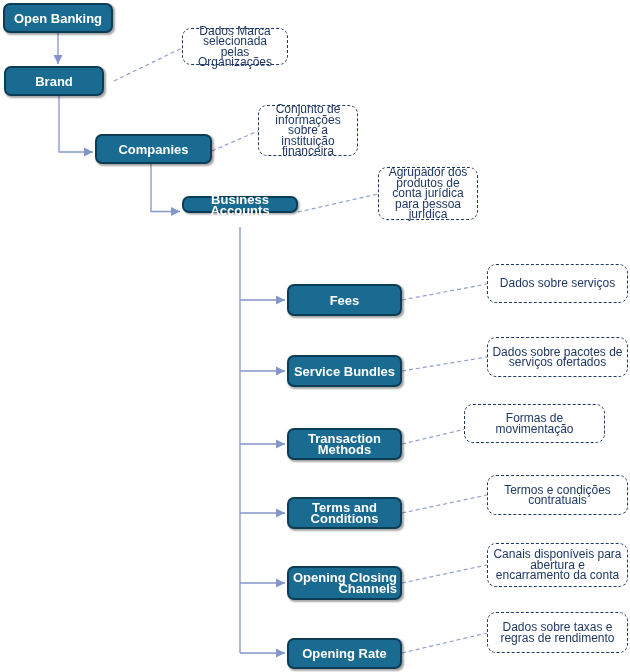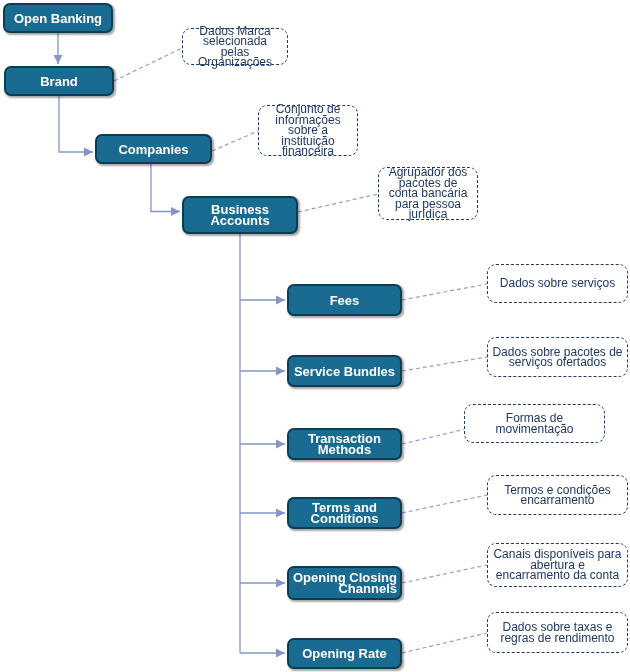--- a/index.html
+++ b/index.html
@@ -79,33 +79,33 @@
     <path d="M298 212 L378 194" fill="none" stroke="#8fa0cc" stroke-width="1.2" stroke-dasharray="4 3"></path>
     <path d="M402 300 L487 284" fill="none" stroke="#8fa0cc" stroke-width="1.2" stroke-dasharray="4 3"></path>
     <path d="M402 371 L487 357" fill="none" stroke="#8fa0cc" stroke-width="1.2" stroke-dasharray="4 3"></path>
     <path d="M402 444 L487 424" fill="none" stroke="#8fa0cc" stroke-width="1.2" stroke-dasharray="4 3"></path>
     <path d="M402 513 L487 495" fill="none" stroke="#8fa0cc" stroke-width="1.2" stroke-dasharray="4 3"></path>
     <path d="M402 583 L487 565" fill="none" stroke="#8fa0cc" stroke-width="1.2" stroke-dasharray="4 3"></path>
     <path d="M402 653 L487 633" fill="none" stroke="#8fa0cc" stroke-width="1.2" stroke-dasharray="4 3"></path>
   </svg>
 
   <div class="node" style="left:3px; top:3px; width:110px; height:30px;">Open Banking</div>
-  <div class="node" style="left:4px; top:66px; width:110px; height:30px;">Brand</div>
+  <div class="node" style="left:4px; top:66px; width:100px; height:30px;">Brand</div>
   <div class="node" style="left:95px; top:134px; width:117px; height:30px;">Companies</div>
-  <div class="node" style="left:182px; top:196px; width:116px; height:38px;">Business Accounts</div>
+  <div class="node" style="left:182px; top:196px; width:116px; height:17px;">Business Accounts</div>
   <div class="node" style="left:287px; top:284px; width:115px; height:32px;">Fees</div>
   <div class="node" style="left:287px; top:355px; width:115px; height:32px;">Service Bundles</div>
   <div class="node" style="left:287px; top:428px; width:115px; height:32px;">Transaction Methods</div>
   <div class="node" style="left:287px; top:497px; width:115px; height:32px;">Terms and Conditions</div>
   <div class="node" style="left:287px; top:566px; width:115px; height:34px;text-align:right;">Opening Closing Channels</div>
   <div class="node" style="left:287px; top:638px; width:115px; height:31px;">Opening Rate</div>
 
   <div class="ann" style="left:182px; top:28px; width:106px; height:37px;">Dados Marca selecionada pelas Organizações</div>
   <div class="ann" style="left:258px; top:105px; width:100px; height:51px;">Conjunto de informações sobre a instituição financeira</div>
-  <div class="ann" style="left:378px; top:167px; width:100px; height:53px;">Agrupador dos pacotes de conta bancária para pessoa jurídica</div>
+  <div class="ann" style="left:378px; top:167px; width:100px; height:53px;">Agrupador dos produtos de conta jurídica para pessoa jurídica</div>
   <div class="ann" style="left:487px; top:264px; width:141px; height:39px;">Dados sobre serviços</div>
   <div class="ann" style="left:487px; top:337px; width:141px; height:40px;">Dados sobre pacotes de serviços ofertados</div>
   <div class="ann" style="left:464px; top:404px; width:141px; height:39px;">Formas de movimentação</div>
-  <div class="ann" style="left:487px; top:475px; width:141px; height:40px;">Termos e condições encarramento</div>
+  <div class="ann" style="left:487px; top:475px; width:141px; height:40px;">Termos e condições contratuais</div>
   <div class="ann" style="left:487px; top:543px; width:141px; height:44px;">Canais disponíveis para abertura e encarramento da conta</div>
   <div class="ann" style="left:487px; top:612px; width:141px; height:41px;">Dados sobre taxas e regras de rendimento</div>
 
 </div>
 
 </body></html>

